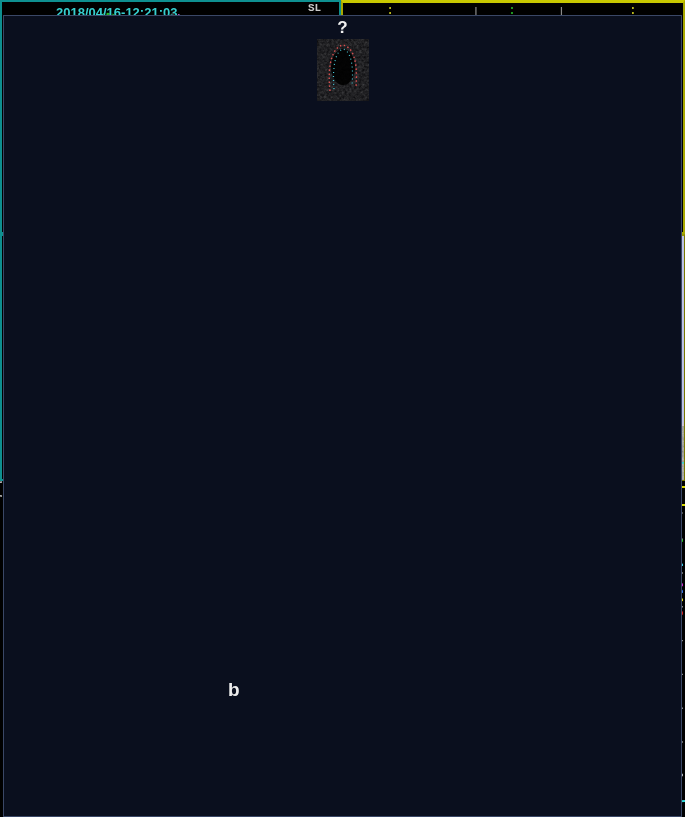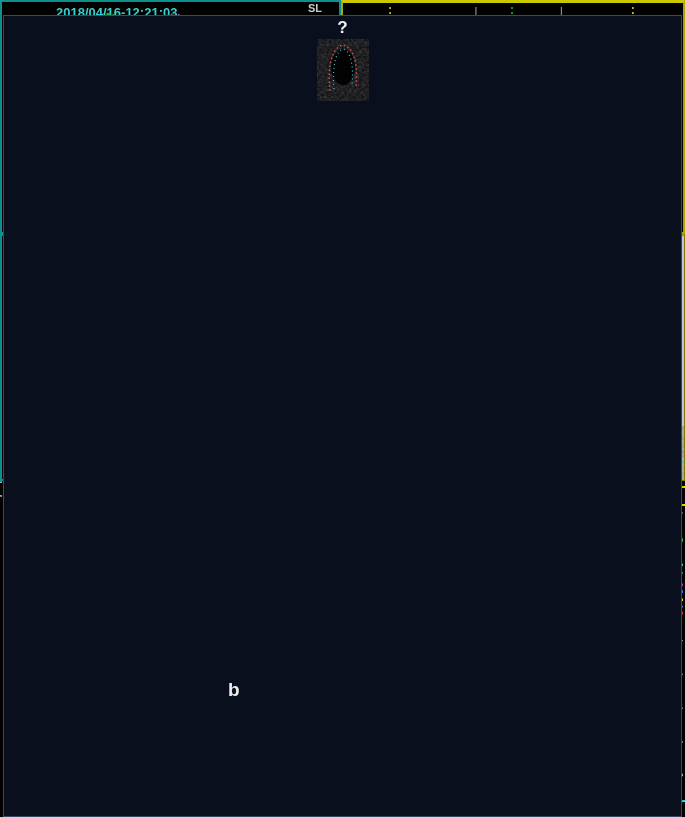--- a/index.html
+++ b/index.html
@@ -14,21 +14,21 @@
   #panel-sax{left:0;top:481px;width:250px;height:236px;}
   #seg-header{left:269px;top:486px;width:414px;height:16px;border:2px solid #d6d600;background:#050505;
               font-size:11px;font-weight:bold;line-height:12px;padding-left:3px;white-space:nowrap;}
   #seg-header .yl{color:#f0ef10;} #seg-header .wh{color:#f0f0f0;}
   #chart-circ-wrap{left:246px;top:502px;width:439px;height:275px;}
   #ecg-circ-wrap{left:246px;top:777px;width:439px;height:40px;}
   #strip-wrap{left:8px;top:712px;width:198px;height:105px;border:2px solid #116a6a;background:#e9b8b8;}
   #dica{left:208px;top:713px;width:74px;height:104px;border:2px solid #7f92c4;border-bottom:none;
         border-radius:5px 5px 0 0;background:#141a2c;z-index:40;box-sizing:border-box;}
   .ovl{position:absolute;font-weight:bold;white-space:nowrap;}
-  .teal{color:#35cfcf;} .white{color:#ececec;} .yellow{color:#f2ef18;} .gray{color:#c8c8c8;}
+  .teal{color:#35cfcf;} .white{color:#ececec;} .yellow{color:#f2ef18;} .gray{color:#c8c8c8;font-family:Liberation Mono, monospace;}
   .shadow{text-shadow:1px 1px 1px #000,0 0 2px #000;}
   .viewbox{border:2px solid #17b2a8;background:rgba(0,30,30,.55);padding:0 4px;display:inline-block;}
   .cbar{position:absolute;width:13px;
     background:linear-gradient(to bottom,#0606e0 0%,#2222ee 11%,#6868f0 22%,#aeaef4 33%,#eaeaf8 44%,
       #f6f6f6 50%,#f4cccc 58%,#ee9a9a 68%,#e85e5e 79%,#e22222 90%,#cf0f0f 100%);
     box-shadow:inset 0 0 0 .5px #222;}
   .cbar:after{content:"";position:absolute;inset:0;
     background:repeating-linear-gradient(to bottom,transparent 0 6px,rgba(0,0,0,.25) 6px 7px);}
   .seg-val{position:absolute;color:#f5e500;font-weight:bold;font-size:11px;text-shadow:1px 1px 1px #300;}
   #dica .titlebar{position:relative;height:13px;margin:1px 2px 0 2px;}

